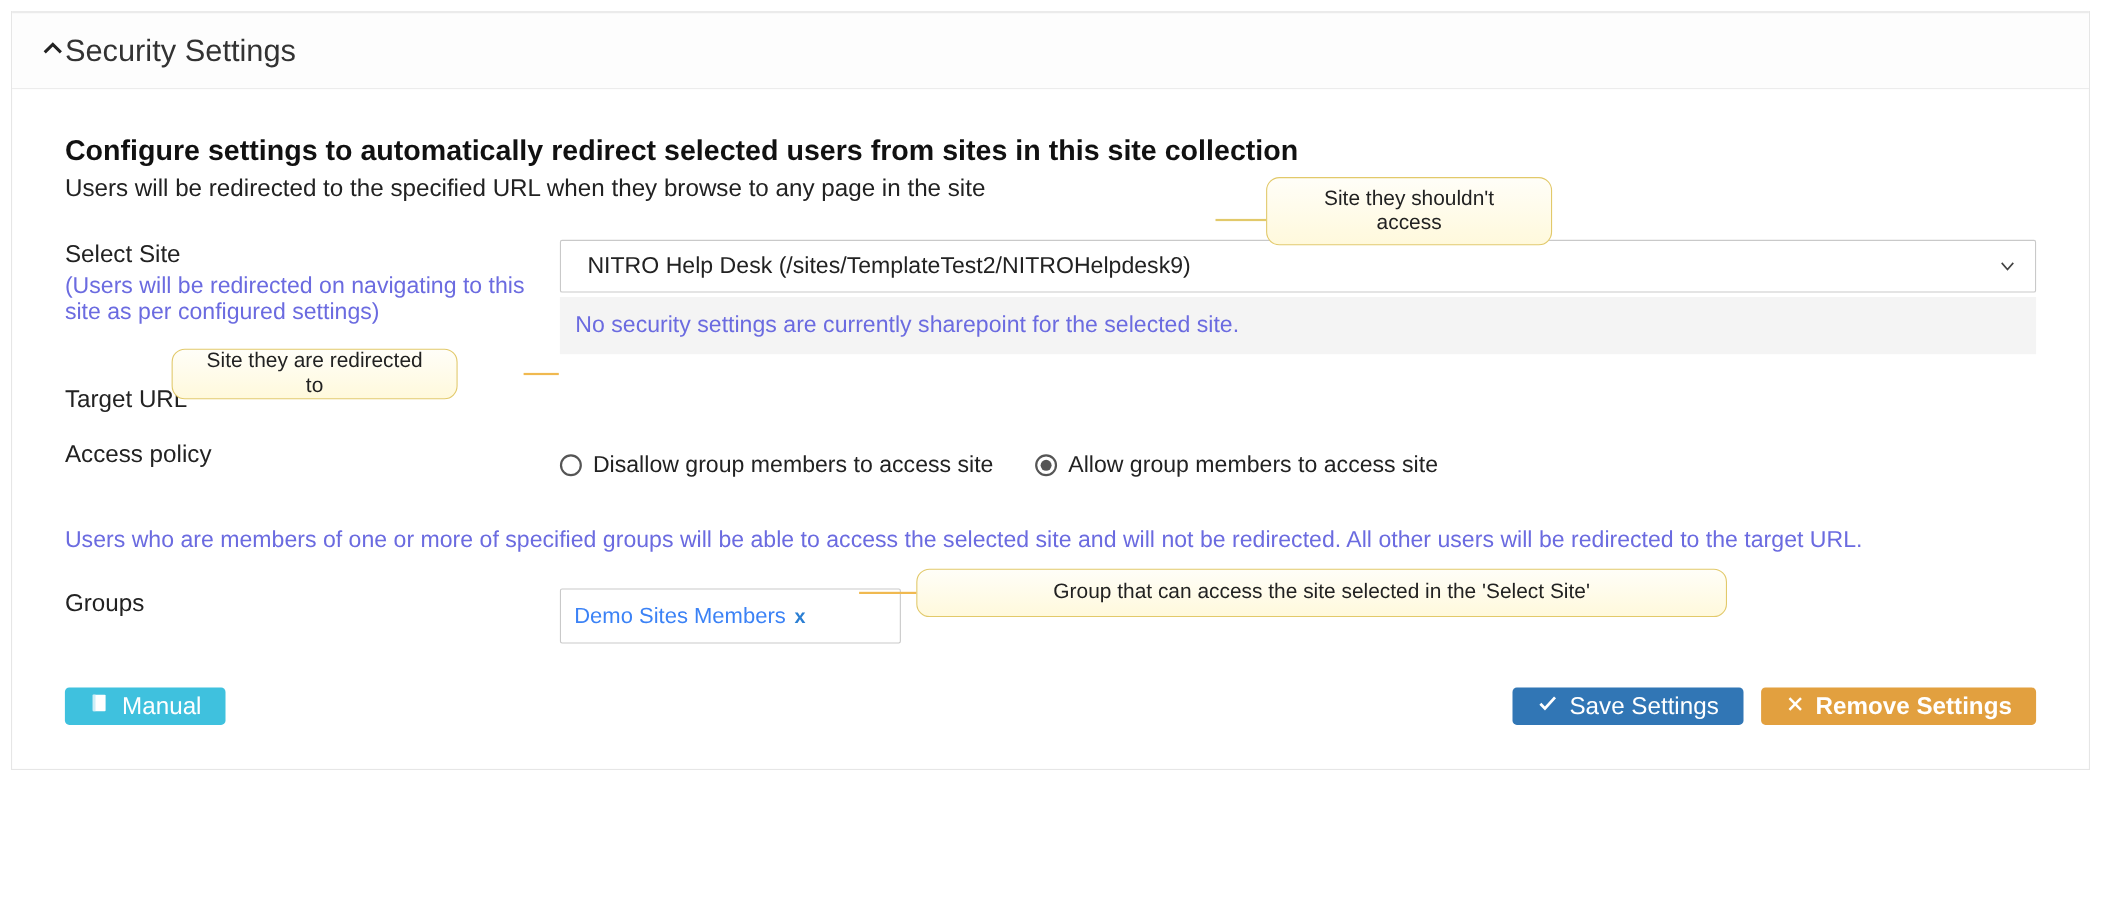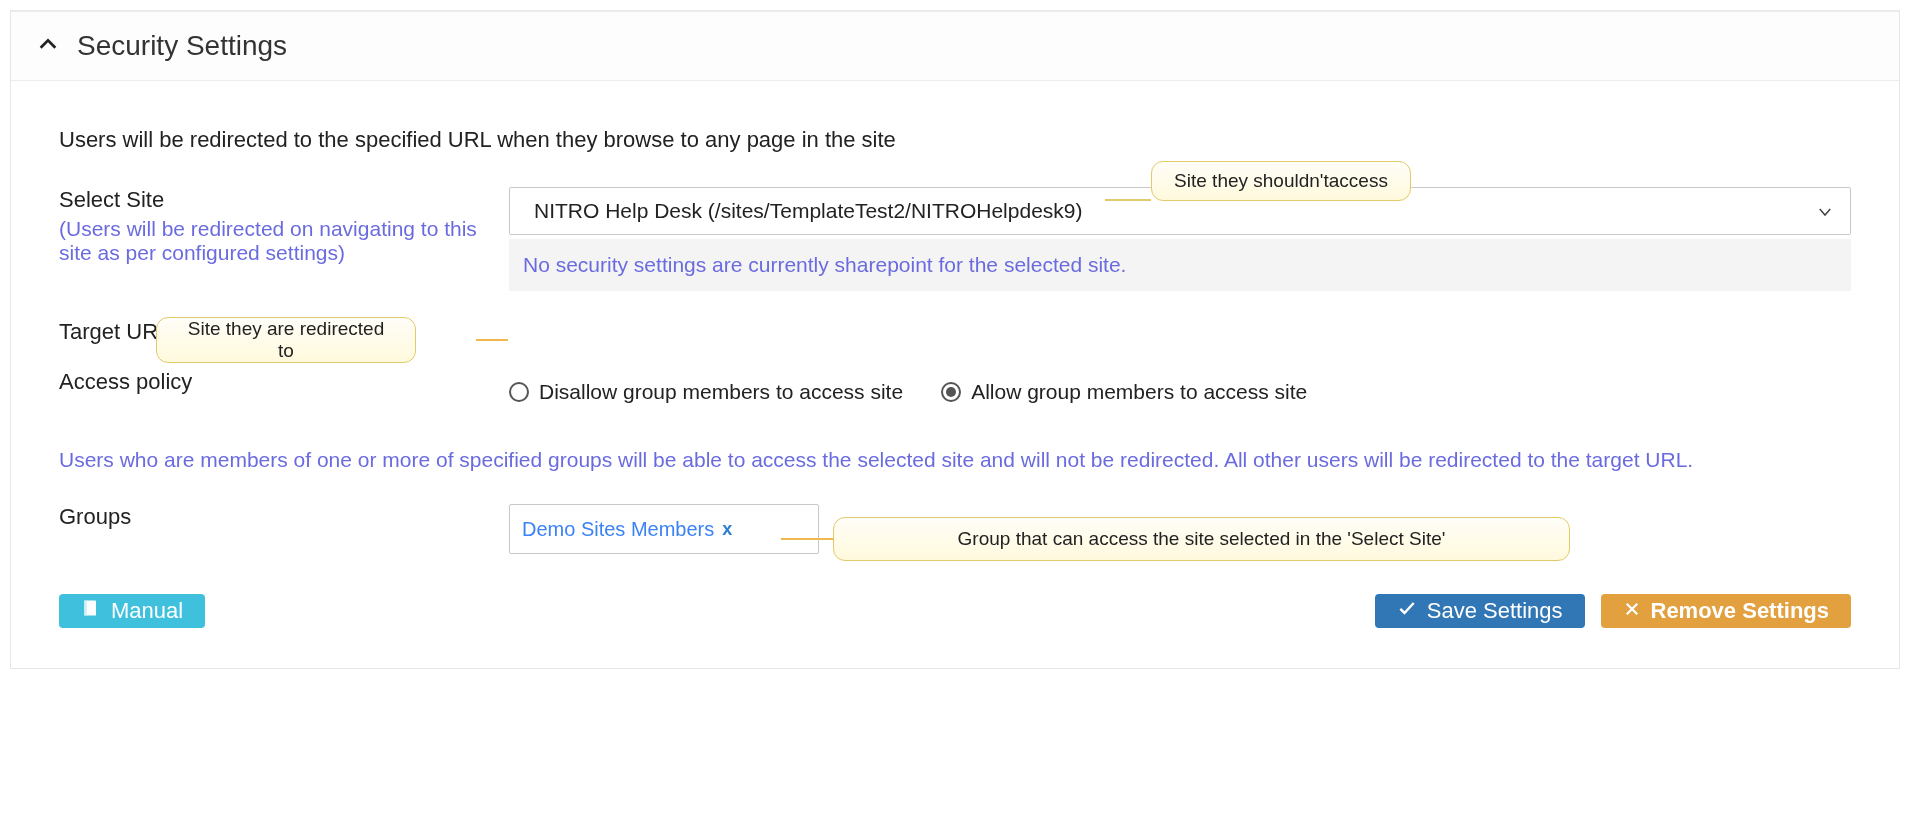--- a/index.html
+++ b/index.html
@@ -1,19 +1,19 @@
 <!DOCTYPE html>
 <html><head>
 <meta charset="utf-8">
 <style>
   * { box-sizing: border-box; margin: 0; padding: 0; }
   html, body { width: 1910px; min-height: 824px; font-family: Arial, Helvetica, sans-serif; background:#fff; color:#222; }
   .page { width: 1910px; padding: 10px 10px 0 10px; }
   .panel { border-left:1px solid #e6e6e6; border-right:1px solid #e6e6e6; border-bottom:1px solid #e6e6e6; }
-  .panel-header { display:flex; align-items:center; gap:18px; padding:18px 26px 18px 26px; background:#fdfdfd; border-top:2px solid #ebebeb; border-bottom:1px solid #ececec; cursor:pointer;}
+  .panel-header { display:flex; align-items:center; padding:18px 26px 18px 26px; background:#fdfdfd; border-top:2px solid #ebebeb; border-bottom:1px solid #ececec; cursor:pointer;}
   .panel-header .title { font-size:28px; color:#333; font-weight:400; }
   .panel-header svg { width:22px; height:22px; }
   .body { padding:40px 48px 40px 48px; position:relative; }
   .heading { font-size:26px; font-weight:700; color:#111; }
   .subheading { font-size:22px; color:#222; margin-top:6px; }
   .form-row { display:flex; align-items:flex-start; margin-top:36px; }
   .label-col { width:450px; flex:0 0 450px; font-size:22px; color:#222; }
   .label-col .help { color:#6b6be0; font-size:21px; display:block; margin-top:4px; }
   .field-col { flex:1; position:relative; }
   .select-box { width:100%; height:48px; border:1px solid #c9c9c9; border-radius:2px; background:#fff; display:flex; align-items:center; padding:0 48px 0 24px; font-size:21px; color:#222; position:relative;}
@@ -29,39 +29,40 @@
   .groups-box { width:310px; min-height:50px; border:1px solid #c9c9c9; border-radius:2px; padding:10px 12px; display:flex; align-items:center; gap:8px;}
   .chip-text { color:#3b82f6; font-size:20px;}
   .chip-x { color:#2b7fd3; font-size:18px; cursor:pointer; font-weight:700;}
   .buttons-row { display:flex; align-items:center; margin-top:40px; }
   .btn { display:inline-flex; align-items:center; gap:10px; height:34px; padding:0 22px; border-radius:4px; font-size:22px; color:#fff; border:none; cursor:pointer;}
   .btn.manual { background:#3fc1de; }
   .btn.save { background:#3176b5; }
   .btn.remove { background:#e2a03f;font-weight:bold; }
   .spacer { flex:1; }
   .callout { position:absolute; background:linear-gradient(#fffef8,#fff9dc); border:1px solid #e2c96a; border-radius:12px; padding:8px 22px; font-size:19px; color:#222; display:flex; align-items:center; justify-content:center; text-align:center; box-shadow:0 0 0 0; }
-  .callout.two-line{flex-direction:row;}
+  .callout.two-line{flex-direction:column;}
   .callout-line { position:absolute; height:2px; background:#e2c96a; }
   .callout-line.orange { background:#f0b950;}
 </style>
 </head>
 <body>
 <div class="page">
   <div class="panel">
 
     <div class="panel-header">
       <span>
         <svg viewBox="0 0 24 24" fill="none" stroke="#222" stroke-width="3">
             <polyline points="4,16 12,8 20,16"></polyline>
           </svg>
       </span>
       <span class="title">Security Settings</span>
     </div>
 
     <div class="body">
+      <div class="heading">Configure settings to automatically redirect selected users from sites in this site collection</div>
       <div class="subheading"> Users will be redirected to the specified URL when they browse to any page in the site</div>
 
       <div class="form-row" style="margin-top:34px;">
         <div class="label-col">
           <span>Select Site</span>
           <span class="help">(Users will be redirected on navigating to this site as per configured settings)</span>
         </div>
         <div class="field-col">
           <div class="select-box">
             <span>NITRO Help Desk (/sites/TemplateTest2/NITROHelpdesk9)</span>

